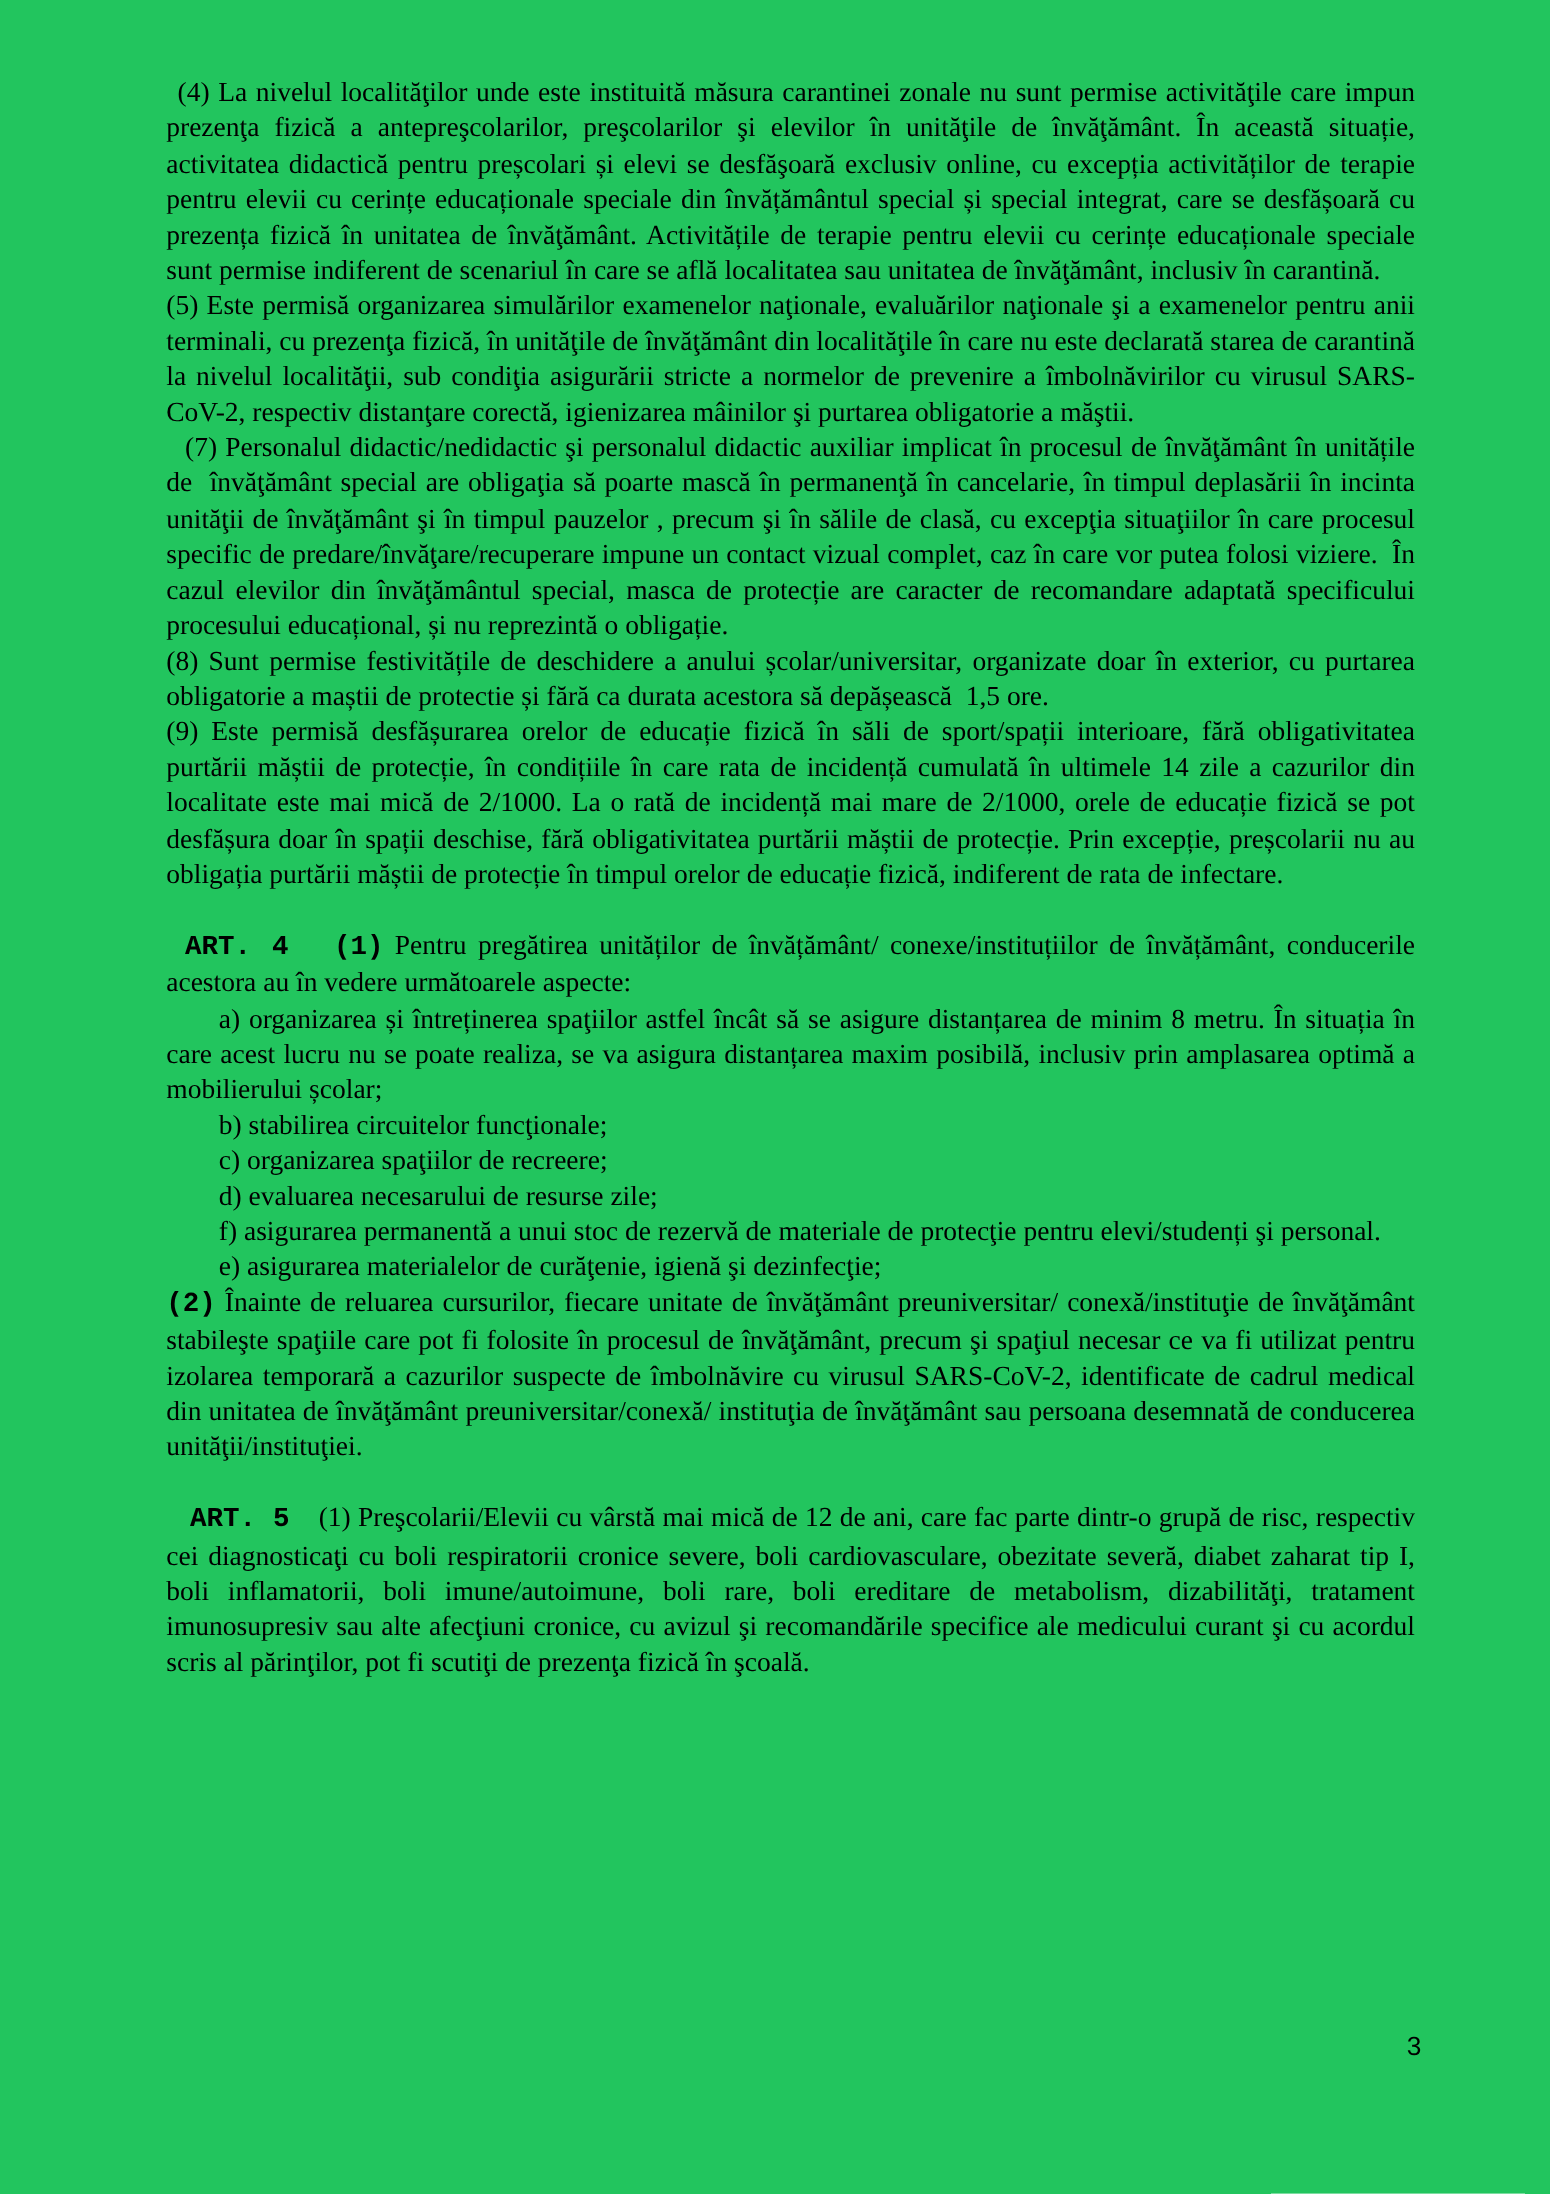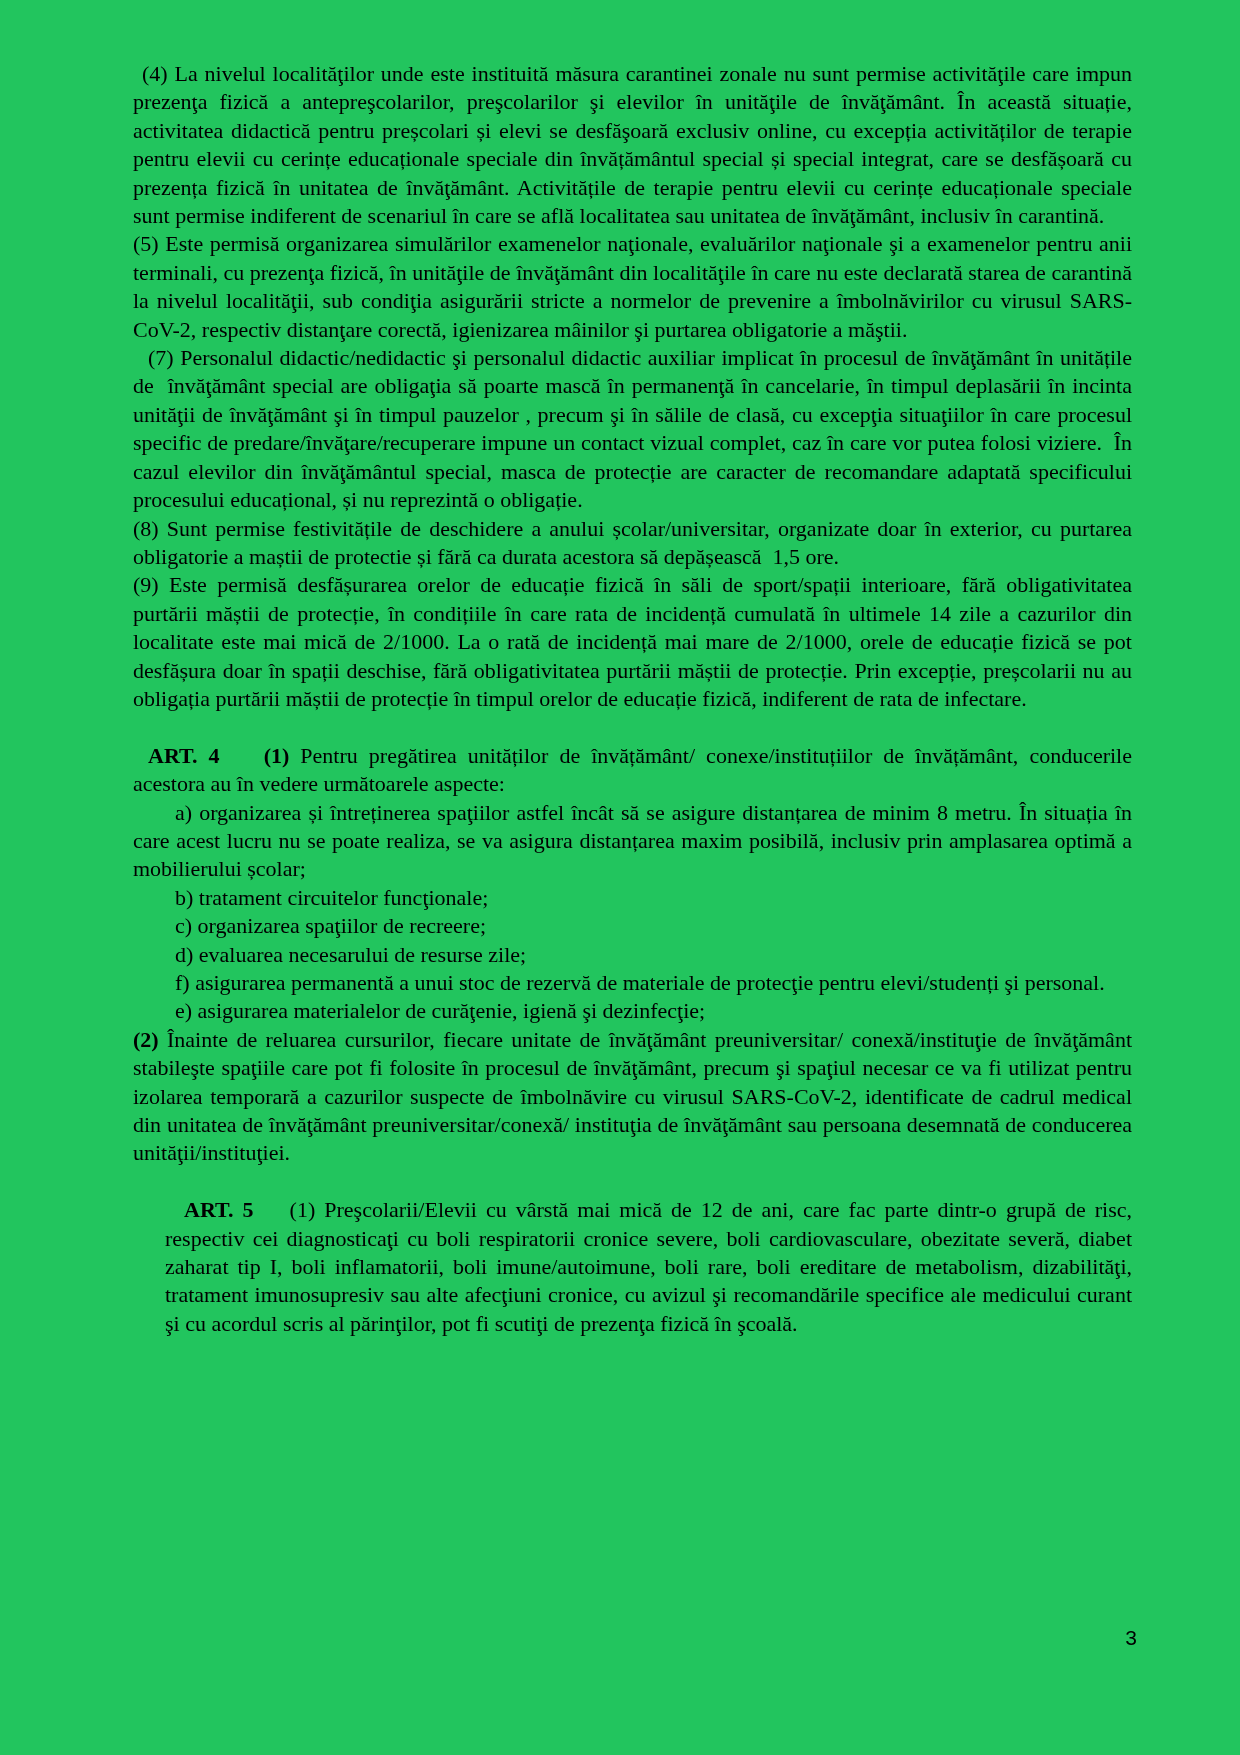--- a/index.html
+++ b/index.html
@@ -20,23 +20,23 @@
     top: 60px;
     width: 999px;
   }
   .para {
     margin: 0;
     padding: 0;
     text-align: justify;
   }
   .ind-9  { text-indent: 9px; }
   .ind-15 { text-indent: 15px; }
-  .ind-19 { text-indent: 19px; margin-left: 32px; }
+  .ind-19 { text-indent: 19px; }
   .ind-42 { text-indent: 42px; }
-  .bold { font-weight: bold; }
+  .bold { font-weight: bold; font-family: Liberation Mono, monospace; }
   .blank-line { height: 28.4px; }
   .page-number {
     position: absolute;
     top: 1624px;
     right: 103px;
     font-family: "Liberation Sans", "DejaVu Sans", sans-serif;
     font-size: 21px;
     line-height: 28px;
     color: #000000;
   }
@@ -56,21 +56,21 @@
 
     <p class="para"><span>(8) Sunt permise festivitățile de deschidere a anului școlar/universitar, organizate doar în exterior, cu purtarea obligatorie a maștii de protectie și fără ca durata acestora să depășească &nbsp;1,5 ore.</span></p>
 
     <p class="para"><span>(9) Este permisă desfășurarea orelor de educație fizică în săli de sport/spații interioare, fără obligativitatea purtării măștii de protecție, în condițiile în care rata de incidență cumulată în ultimele 14 zile a cazurilor din localitate este mai mică de 2/1000. La o rată de incidență mai mare de 2/1000, orele de educație fizică se pot desfășura doar în spații deschise, fără obligativitatea purtării măștii de protecție. Prin excepție, preșcolarii nu au obligația purtării măștii de protecție în timpul orelor de educație fizică, indiferent de rata de infectare.</span></p>
 
     <div class="blank-line"></div>
 
     <p class="para ind-15"><span class="bold">ART. 4</span><span> &nbsp; &nbsp;</span><span class="bold">(1)</span><span> Pentru pregătirea unităților de învățământ/ conexe/instituțiilor de învățământ, conducerile acestora au în vedere următoarele aspecte:</span></p>
 
     <p class="para ind-42"><span>a) organizarea și întreținerea spaţiilor astfel încât să se asigure distanțarea de minim 8 metru. În situația în care acest lucru nu se poate realiza, se va asigura distanțarea maxim posibilă, inclusiv prin amplasarea optimă a mobilierului școlar;</span></p>
-    <p class="para ind-42"><span>b) tratament circuitelor funcţionale;</span></p>
+    <p class="para ind-42"><span>b) stabilirea circuitelor funcţionale;</span></p>
     <p class="para ind-42"><span>c) organizarea spaţiilor de recreere;</span></p>
     <p class="para ind-42"><span>d) evaluarea necesarului de resurse zile;</span></p>
     <p class="para ind-42"><span>f) asigurarea permanentă a unui stoc de rezervă de materiale de protecţie pentru elevi/studenți şi personal.</span></p>
     <p class="para ind-42"><span>e) asigurarea materialelor de curăţenie, igienă şi dezinfecţie;</span></p>
 
     <p class="para"><span class="bold">(2)</span><span> Înainte de reluarea cursurilor, fiecare unitate de învăţământ preuniversitar/ conexă/instituţie de învăţământ stabileşte spaţiile care pot fi folosite în procesul de învăţământ, precum şi spaţiul necesar ce va fi utilizat pentru izolarea temporară a cazurilor suspecte de îmbolnăvire cu virusul SARS-CoV-2, identificate de cadrul medical din unitatea de învăţământ preuniversitar/conexă/ instituţia de învăţământ sau persoana desemnată de conducerea unităţii/instituţiei.</span></p>
 
     <div class="blank-line"></div>
 
     <p class="para ind-19"><span class="bold">ART. 5</span><span> &nbsp; &nbsp;(1) Preşcolarii/Elevii cu vârstă mai mică de 12 de ani, care fac parte dintr-o grupă de risc, respectiv cei diagnosticaţi cu boli respiratorii cronice severe, boli cardiovasculare, obezitate severă, diabet zaharat tip I, boli inflamatorii, boli imune/autoimune, boli rare, boli ereditare de metabolism, dizabilităţi, tratament imunosupresiv sau alte afecţiuni cronice, cu avizul şi recomandările specifice ale medicului curant şi cu acordul scris al părinţilor, pot fi scutiţi de prezenţa fizică în şcoală.</span></p>

